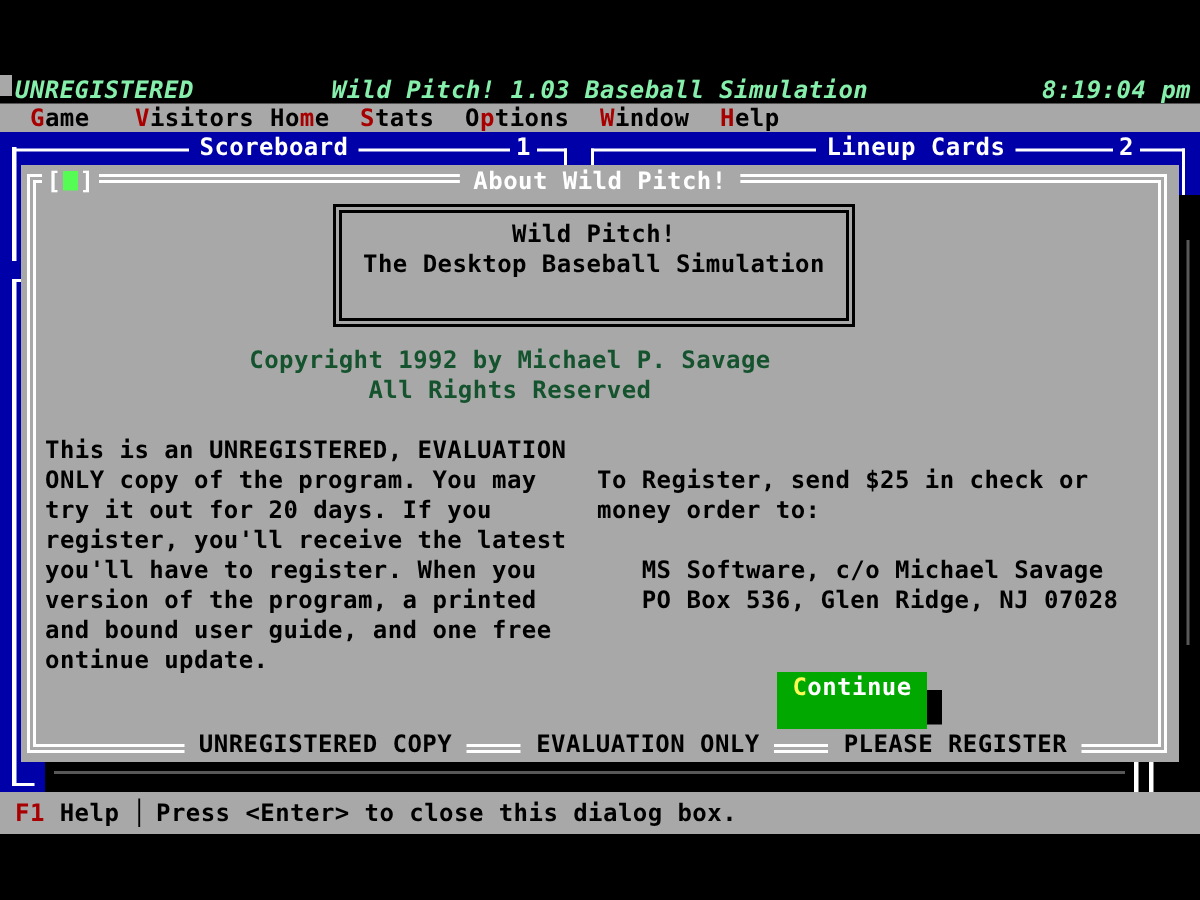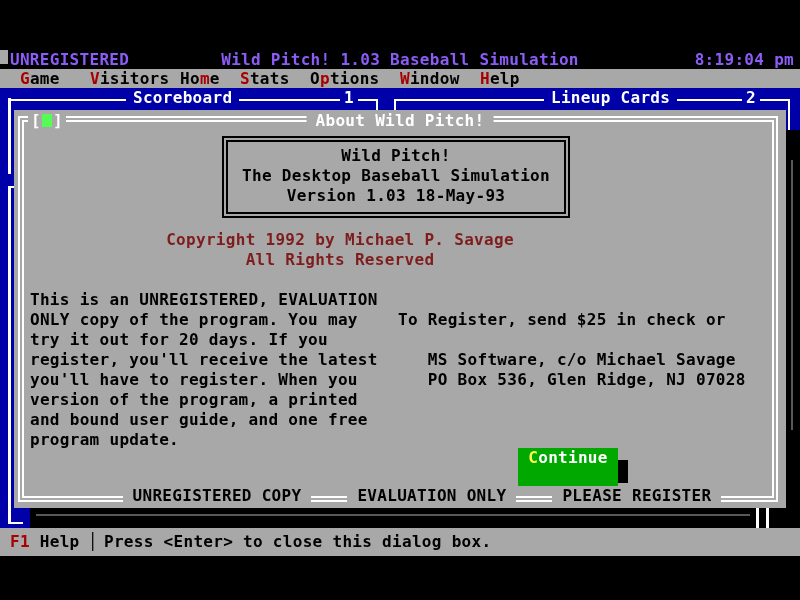--- a/index.html
+++ b/index.html
@@ -4,21 +4,21 @@
 <style>
   * { margin:0; padding:0; box-sizing:border-box; }
   html,body { width:800px; height:600px; background:#000; overflow:hidden; }
   body { position:relative; font-family:"DejaVu Sans Mono","Liberation Mono",monospace; font-weight:bold; }
   .abs { position:absolute; }
   .t { font-size:16px; line-height:20px; letter-spacing:.3px; white-space:pre; }
   .white { color:#fff; } .black { color:#000; } .red { color:#a80000; }
 
   
   #topbar { left:0; top:50px; width:800px; height:19px; background:#000; }
-  #topbar .t { color:#8b5cf6; }
+  #topbar .t { color:#86efac;font-style:italic; }
   #tb-left { left:10px; top:0; }
   #tb-center { left:0; top:0; width:800px; text-align:center; }
   #tb-right { right:6px; top:0; }
   #tb-artifact { left:0; top:50px; width:8px; height:14px; background:#a8a8a8; }
 
   
   #menubar { left:0; top:69px; width:800px; height:19px; background:#a8a8a8; }
   .menu-item { position:absolute; top:0; color:#000; cursor:default; }
   .menu-item .hot { color:#a80000; }
   #mi-0{left:20px} #mi-1{left:90px} #mi-2{left:180px} #mi-3{left:240px}
@@ -38,21 +38,21 @@
   
   #dialog { left:14px; top:110px; width:772px; height:398px; background:#a8a8a8; }
   #dlg-frame { position:absolute; left:4px; top:6px; right:8px; bottom:6px; border:6px double #fff; }
   #dlg-title { position:absolute; top:1px; left:50%; transform:translateX(-50%); background:#a8a8a8; padding:0 9px; color:#fff; z-index:3; }
   #dlg-close { position:absolute; top:1px; left:14px; background:#a8a8a8; padding:0 3px; color:#fff; z-index:3; cursor:pointer; }
   #dlg-close .box { display:inline-block; width:10px; height:13px; background:#54fc54; vertical-align:-1px; margin:0 1px; }
 
   #about-box { position:absolute; left:208px; top:26px; width:348px; height:82px; border:6px double #000; text-align:center; padding-top:4px; }
   #about-box .t { color:#000; }
 
-  #copyright { position:absolute; left:0; top:120px; width:652px; text-align:center; color:#7f1d1d; }
+  #copyright { position:absolute; left:0; top:120px; width:652px; text-align:center; color:#14532d; }
 
   #left-para { position:absolute; left:16px; top:180px; color:#000; }
   #reg-col   { position:absolute; left:384px; top:200px; color:#000; }
   .line { height:20px; }
 
   
   #btn-shadow { position:absolute; left:514px; top:350px; width:100px; height:23px; background:#000; }
   #continue-btn { position:absolute; left:504px; top:338px; width:100px; height:38px; background:#00a800; color:#fff; text-align:center; cursor:pointer; z-index:2; }
   #continue-btn .hot { color:#fcfc54; }
 
@@ -124,41 +124,41 @@
 </div>
 
 <div id="dialog" class="abs">
   <div id="dlg-frame"></div>
   <div id="dlg-close" class="t"><span>[</span><span class="box"></span><span>]</span></div>
   <div id="dlg-title" class="t">About Wild Pitch!</div>
 
   <div id="about-box">
     <div class="t line">Wild Pitch!</div>
     <div class="t line">The Desktop Baseball Simulation</div>
-    <div class="t line">Version 1.03 18-May-93</div>
   </div>
 
   <div id="copyright">
     <div class="t line">Copyright 1992 by Michael P. Savage</div>
     <div class="t line">All Rights Reserved</div>
   </div>
 
   <div id="left-para">
     <div class="t line">This is an UNREGISTERED, EVALUATION</div>
     <div class="t line">ONLY copy of the program. You may</div>
     <div class="t line">try it out for 20 days. If you</div>
     <div class="t line">register, you'll receive the latest</div>
     <div class="t line">you'll have to register. When you</div>
     <div class="t line">version of the program, a printed</div>
     <div class="t line">and bound user guide, and one free</div>
-    <div class="t line">program update.</div>
+    <div class="t line">ontinue update.</div>
   </div>
 
   <div id="reg-col">
     <div class="t line">To Register, send $25 in check or</div>
+    <div class="t line">money order to:</div>
     <div class="t line"></div>
     <div class="t line">   MS Software, c/o Michael Savage</div>
     <div class="t line">   PO Box 536, Glen Ridge, NJ 07028</div>
   </div>
 
   <div id="btn-shadow"></div>
   <div id="continue-btn" class="t"><span class="hot">C</span><span>ontinue</span></div>
 
   <div id="badges">
     <span class="badge t">UNREGISTERED COPY</span>

